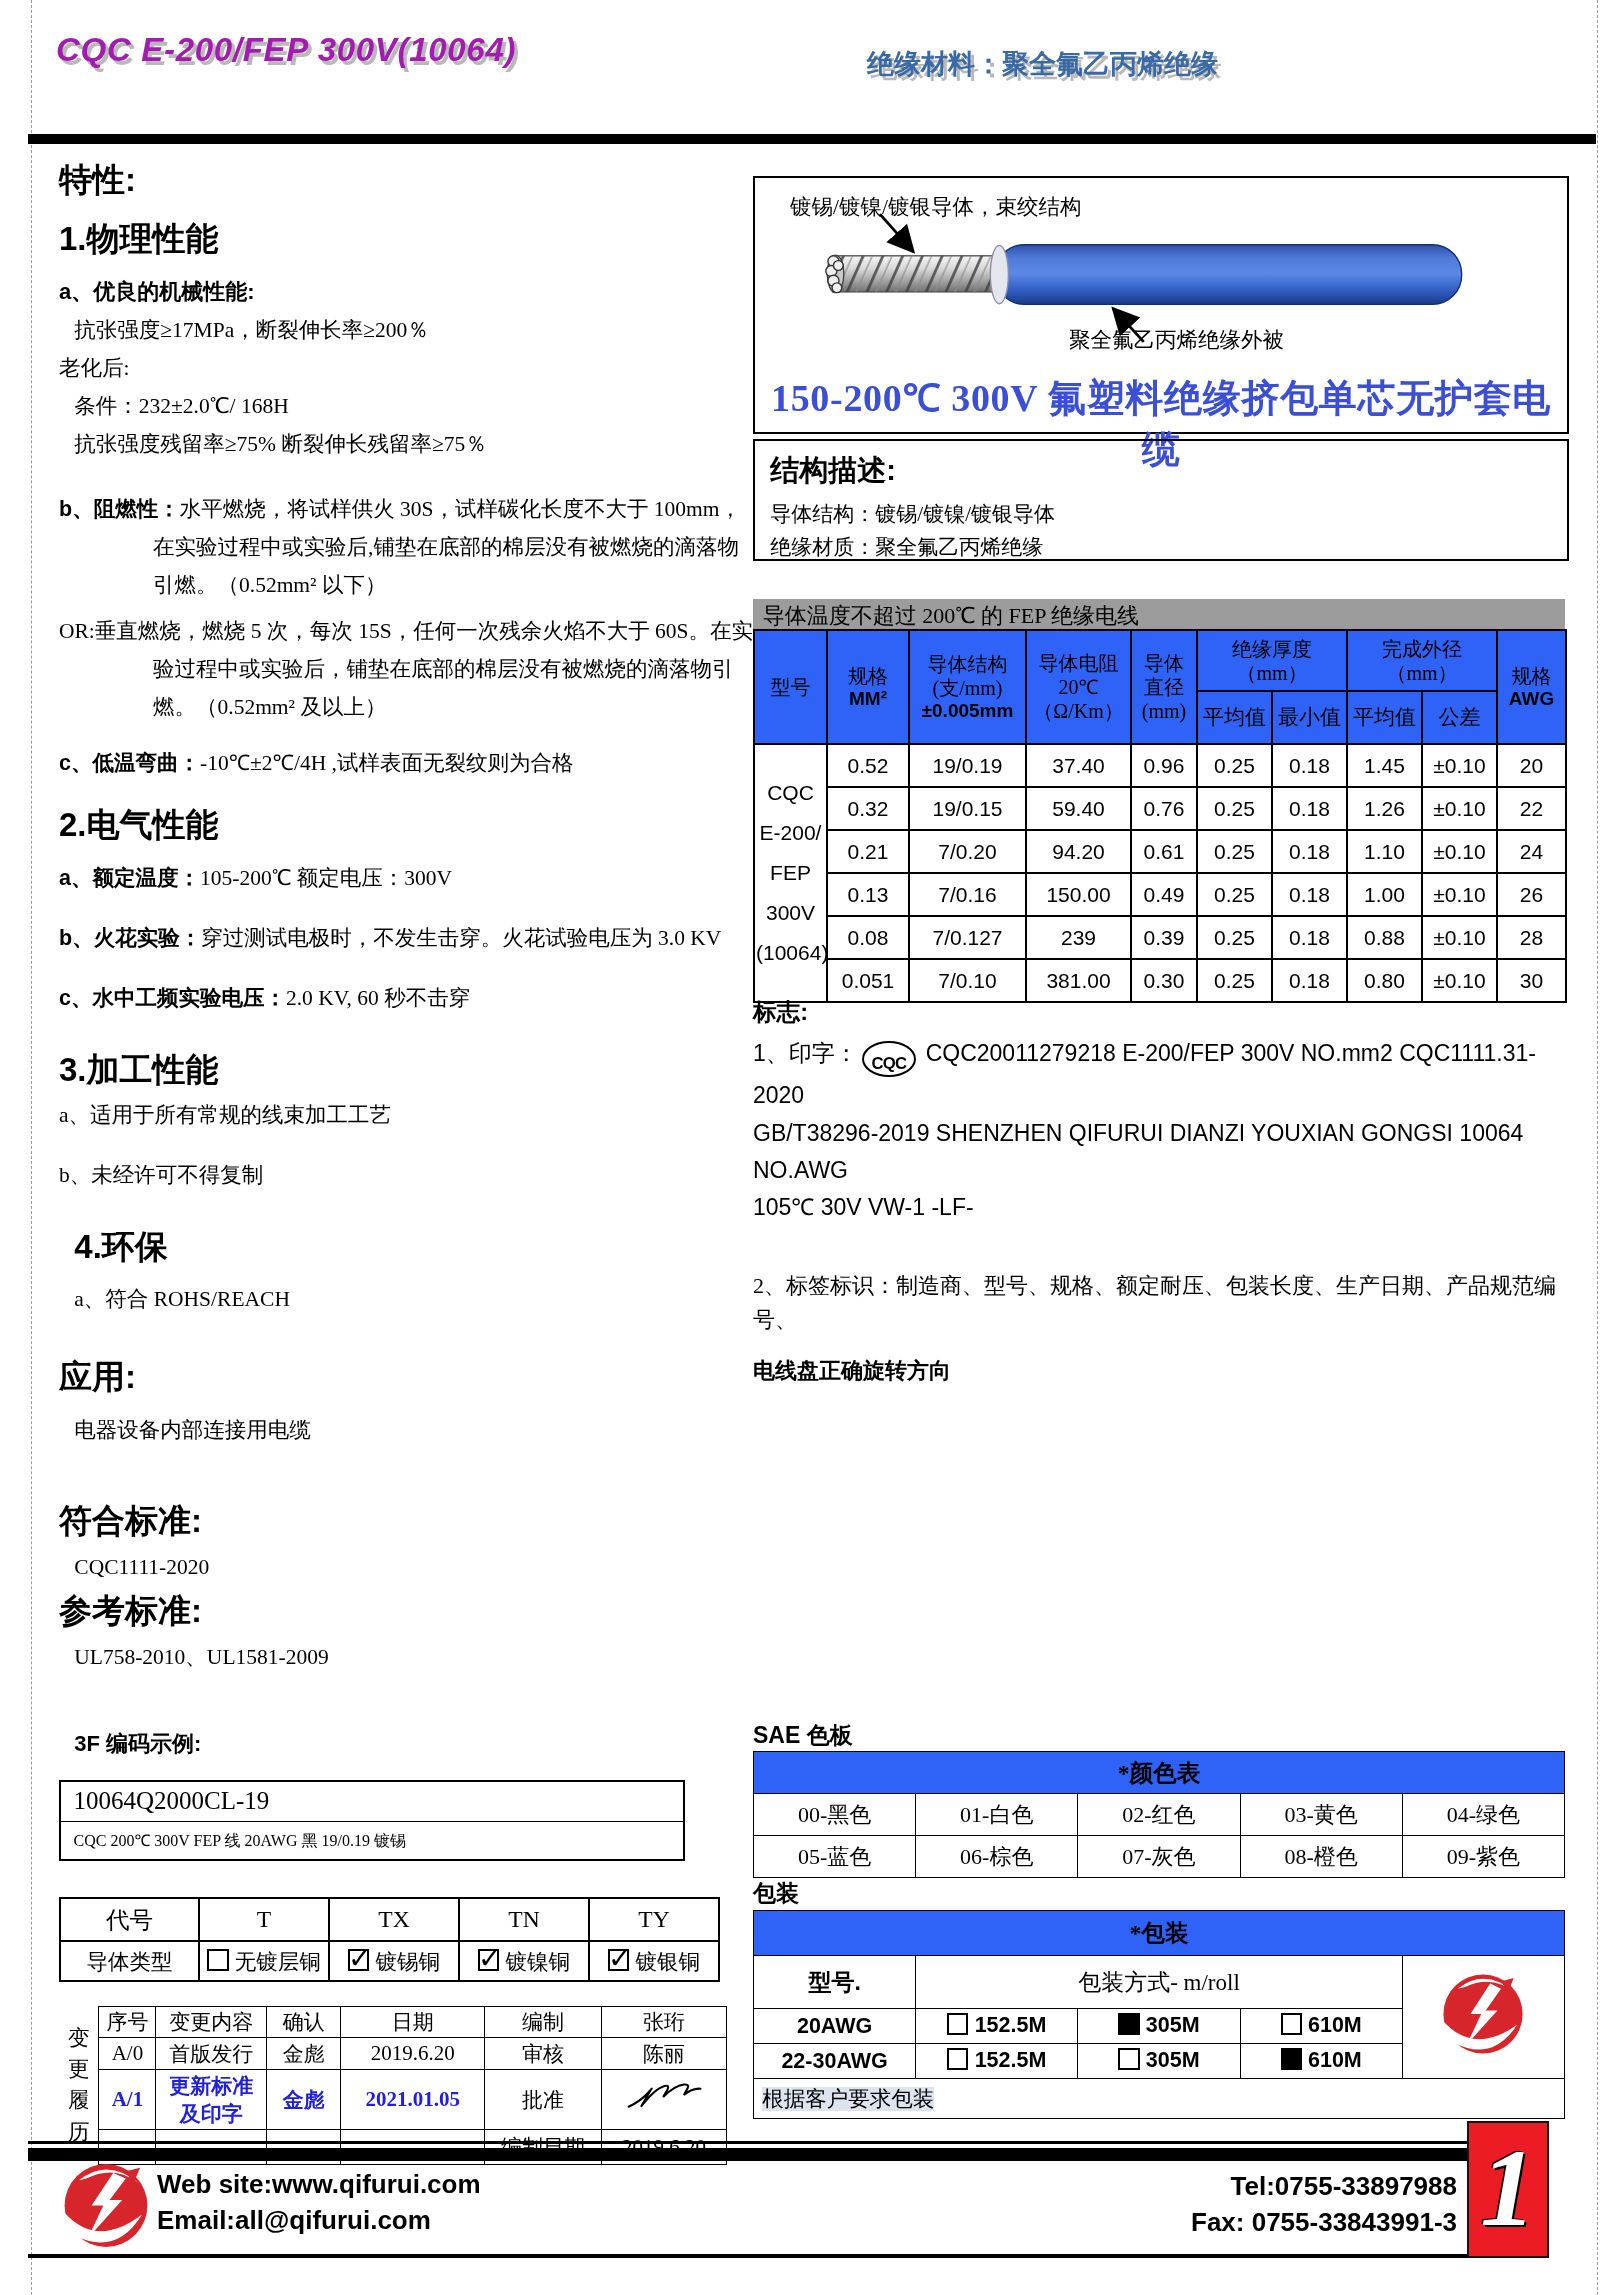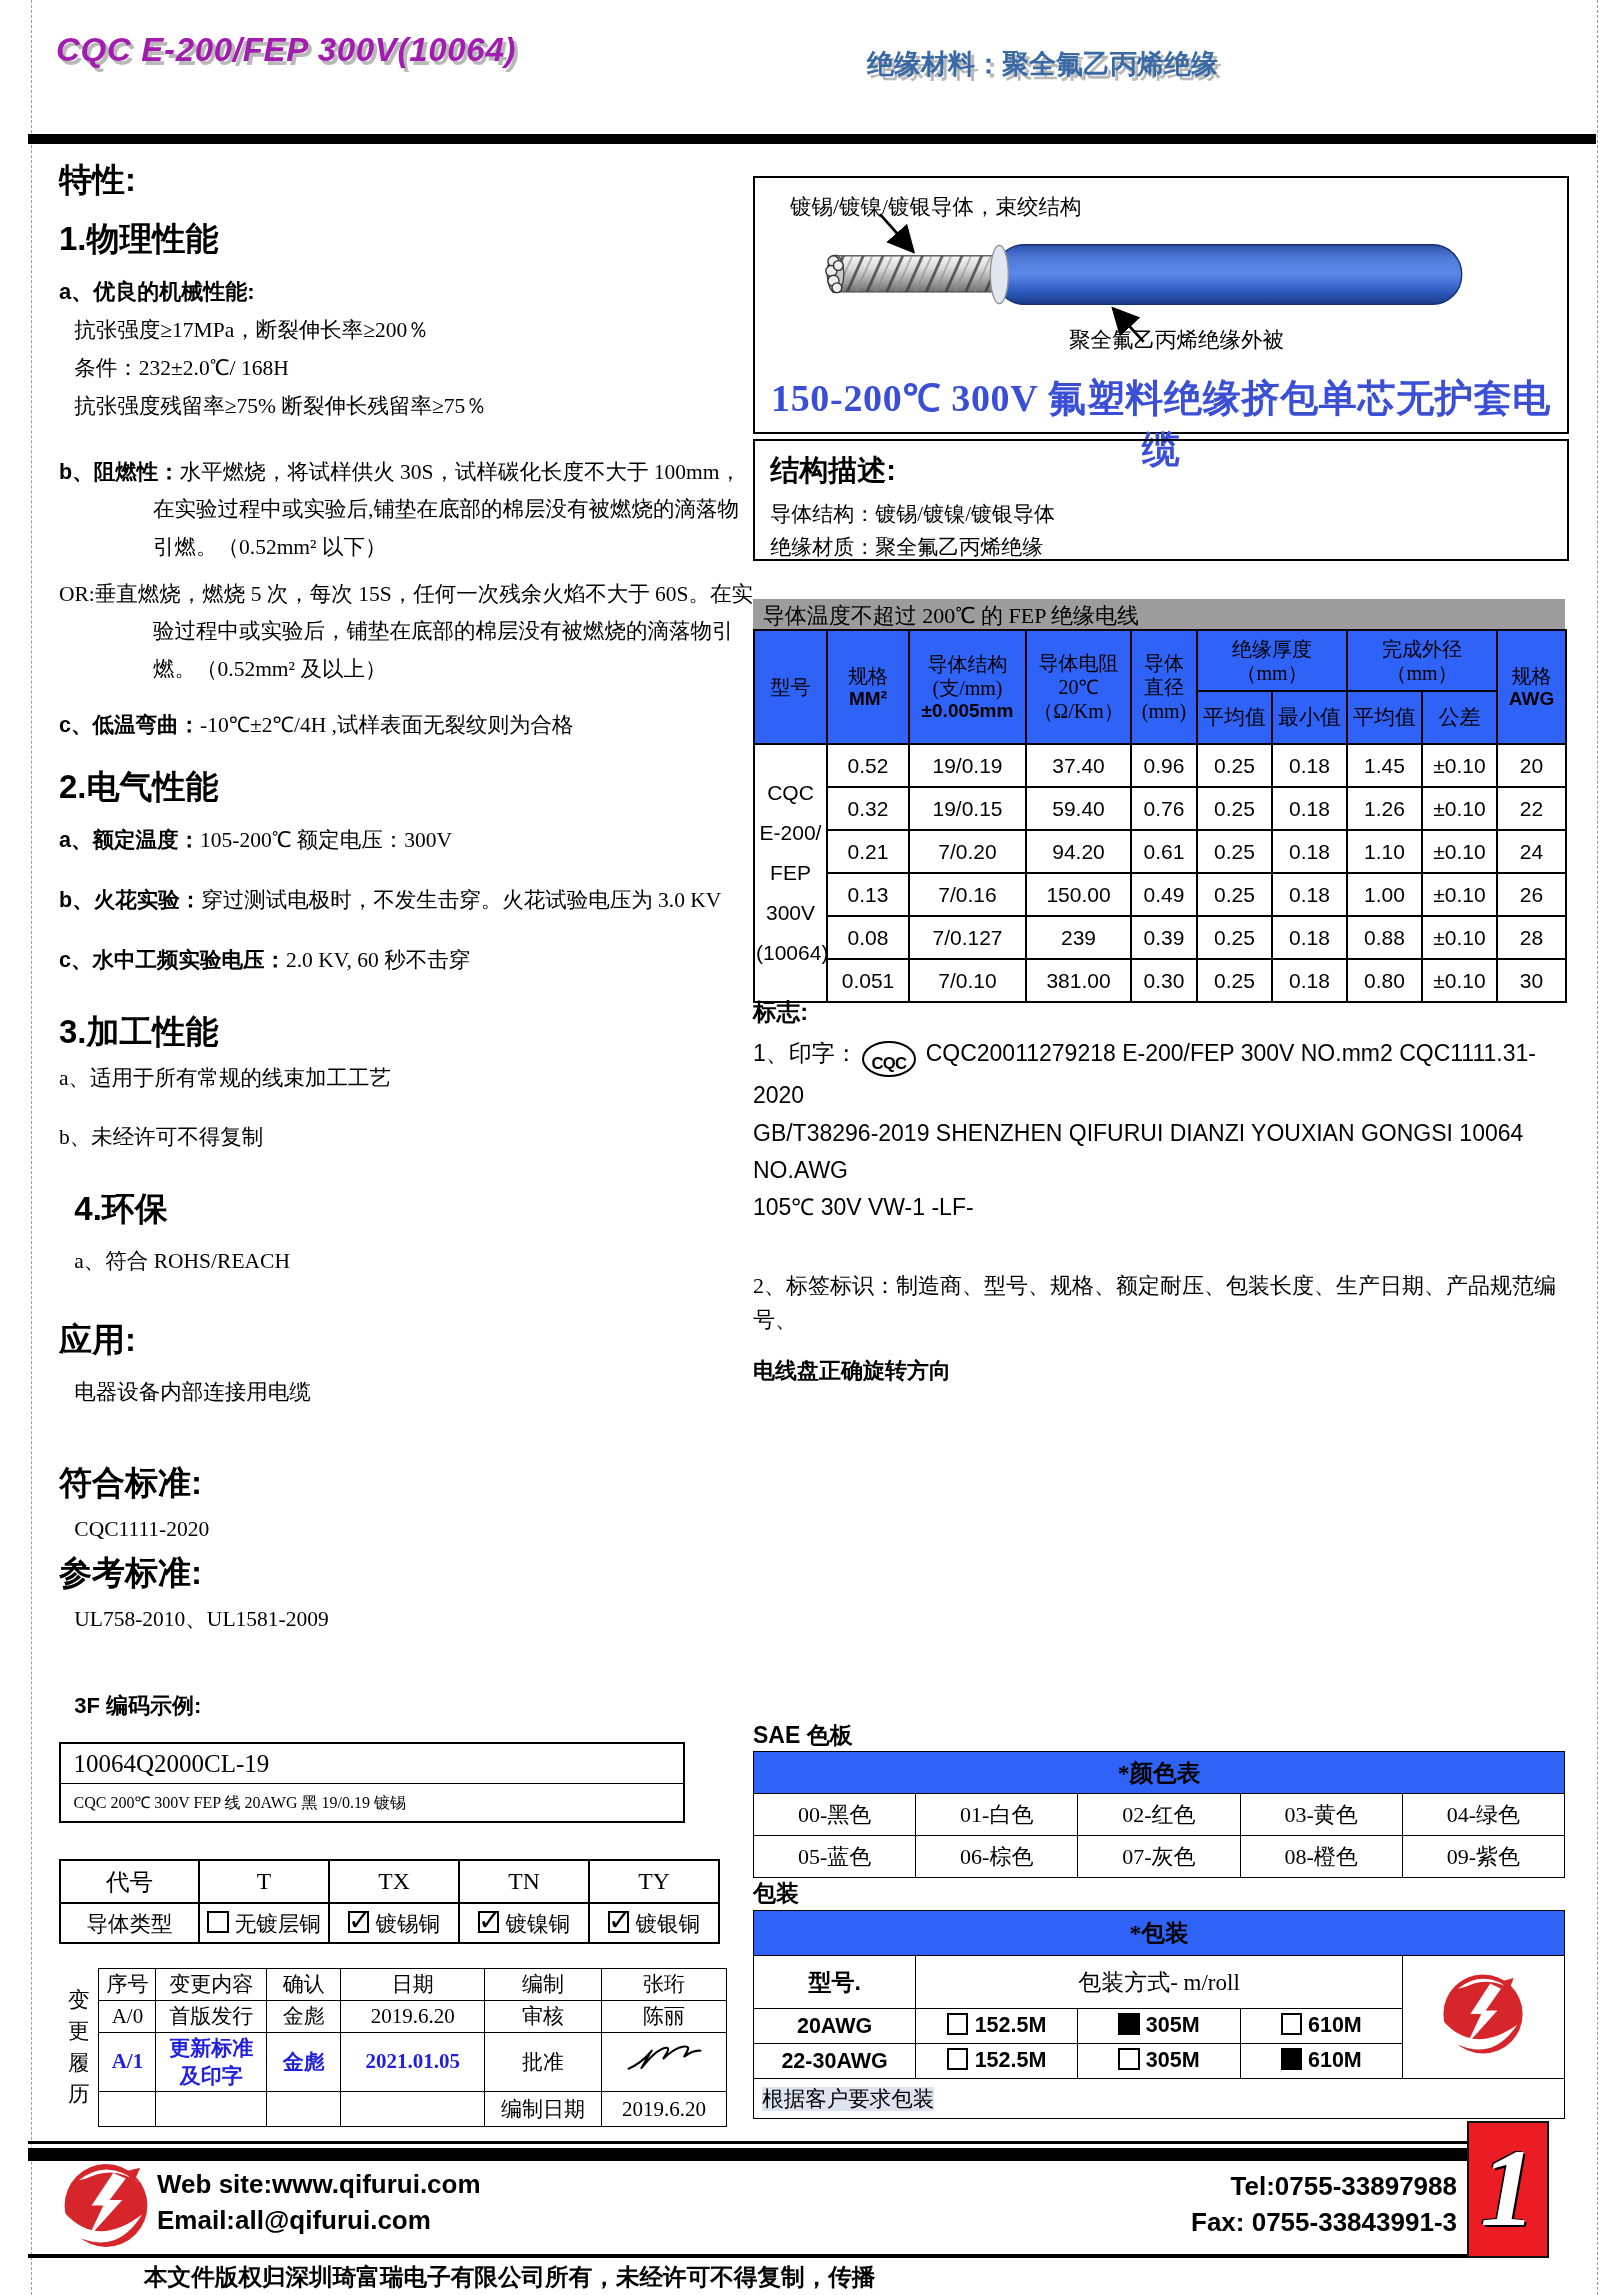--- a/index.html
+++ b/index.html
@@ -124,20 +124,21 @@
 
   <div class="abs hdr-left">CQC E-200/FEP 300V(10064)</div>
   <div class="abs hdr-right">绝缘材料：聚全氟乙丙烯绝缘</div>
   <div class="abs hdr-bar"></div>
 
   <div class="abs leftcol">
     <div class="t-big mb30">特性:</div>
     <div class="t-big mb28">1.物理性能</div>
     <div class="t-sub mb14">a、优良的机械性能:</div>
     <div class="t-body ind1 mb16">抗张强度≥17MPa，断裂伸长率≥200％</div>
+    <div class="t-body mb16">老化后:</div>
     <div class="t-body ind1 mb16">条件：232±2.0℃/ 168H</div>
     <div class="t-body ind1 mb56">抗张强度残留率≥75%  断裂伸长残留率≥75％</div>
 
     <div class="t-body line mb16"><span class="lbl">b、阻燃性：</span><span>水平燃烧，将试样供火 30S，试样碳化长度不大于 100mm，</span></div>
     <div class="t-body ind2 mb16">在实验过程中或实验后,铺垫在底部的棉层没有被燃烧的滴落物</div>
     <div class="t-body ind2 mb28">引燃。（0.52mm² 以下）</div>
     <div class="t-body mb16">OR:垂直燃烧，燃烧 5 次，每次 15S，任何一次残余火焰不大于 60S。在实</div>
     <div class="t-body ind2 mb16">验过程中或实验后，铺垫在底部的棉层没有被燃烧的滴落物引</div>
     <div class="t-body ind2 mb42">燃。（0.52mm² 及以上）</div>
     <div class="t-body mb42"><span class="lbl">c、低温弯曲：</span><span>-10℃±2℃/4H ,试样表面无裂纹则为合格</span></div>
@@ -532,17 +533,16 @@
       <path d="M20 22 Q52 -4 88 26 Q60 4 28 20 Z" fill="#fff"></path>
       <path d="M58 14 L34 50 L47 50 L30 86 L68 44 L54 44 L72 20 Z" fill="#fff"></path>
       <path d="M72 12 L88 8 L80 26 Z" fill="#d6252b"></path>
     </svg>
   </div>
   <div class="abs fweb">Web site:www.qifurui.com</div>
   <div class="abs femail">Email:all@qifurui.com</div>
   <div class="abs ftel">Tel:0755-33897988</div>
   <div class="abs ffax">Fax: 0755-33843991-3</div>
   <div class="abs fbar3"></div>
-  <div class="abs fcopy">本文件版权归深圳琦富瑞电子有限公司所有，未经许可不得复制，传播</div>
   <div class="abs pagebox"><span>1</span></div>
 
 </div>
 
 
 </body></html>

